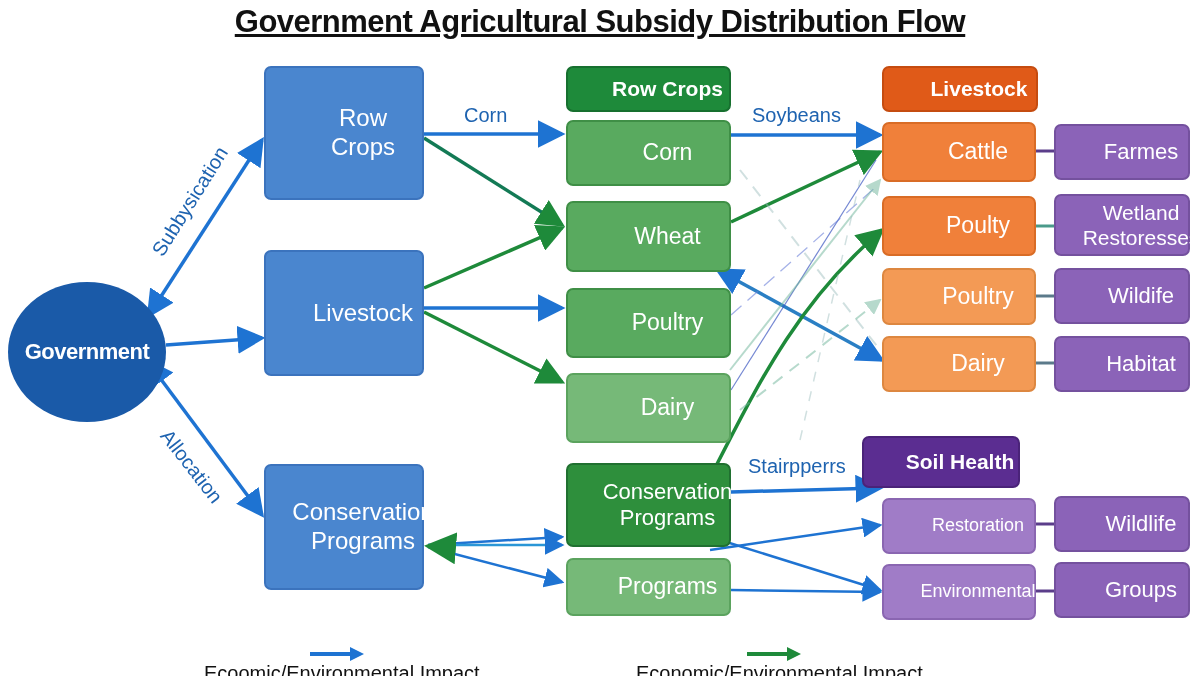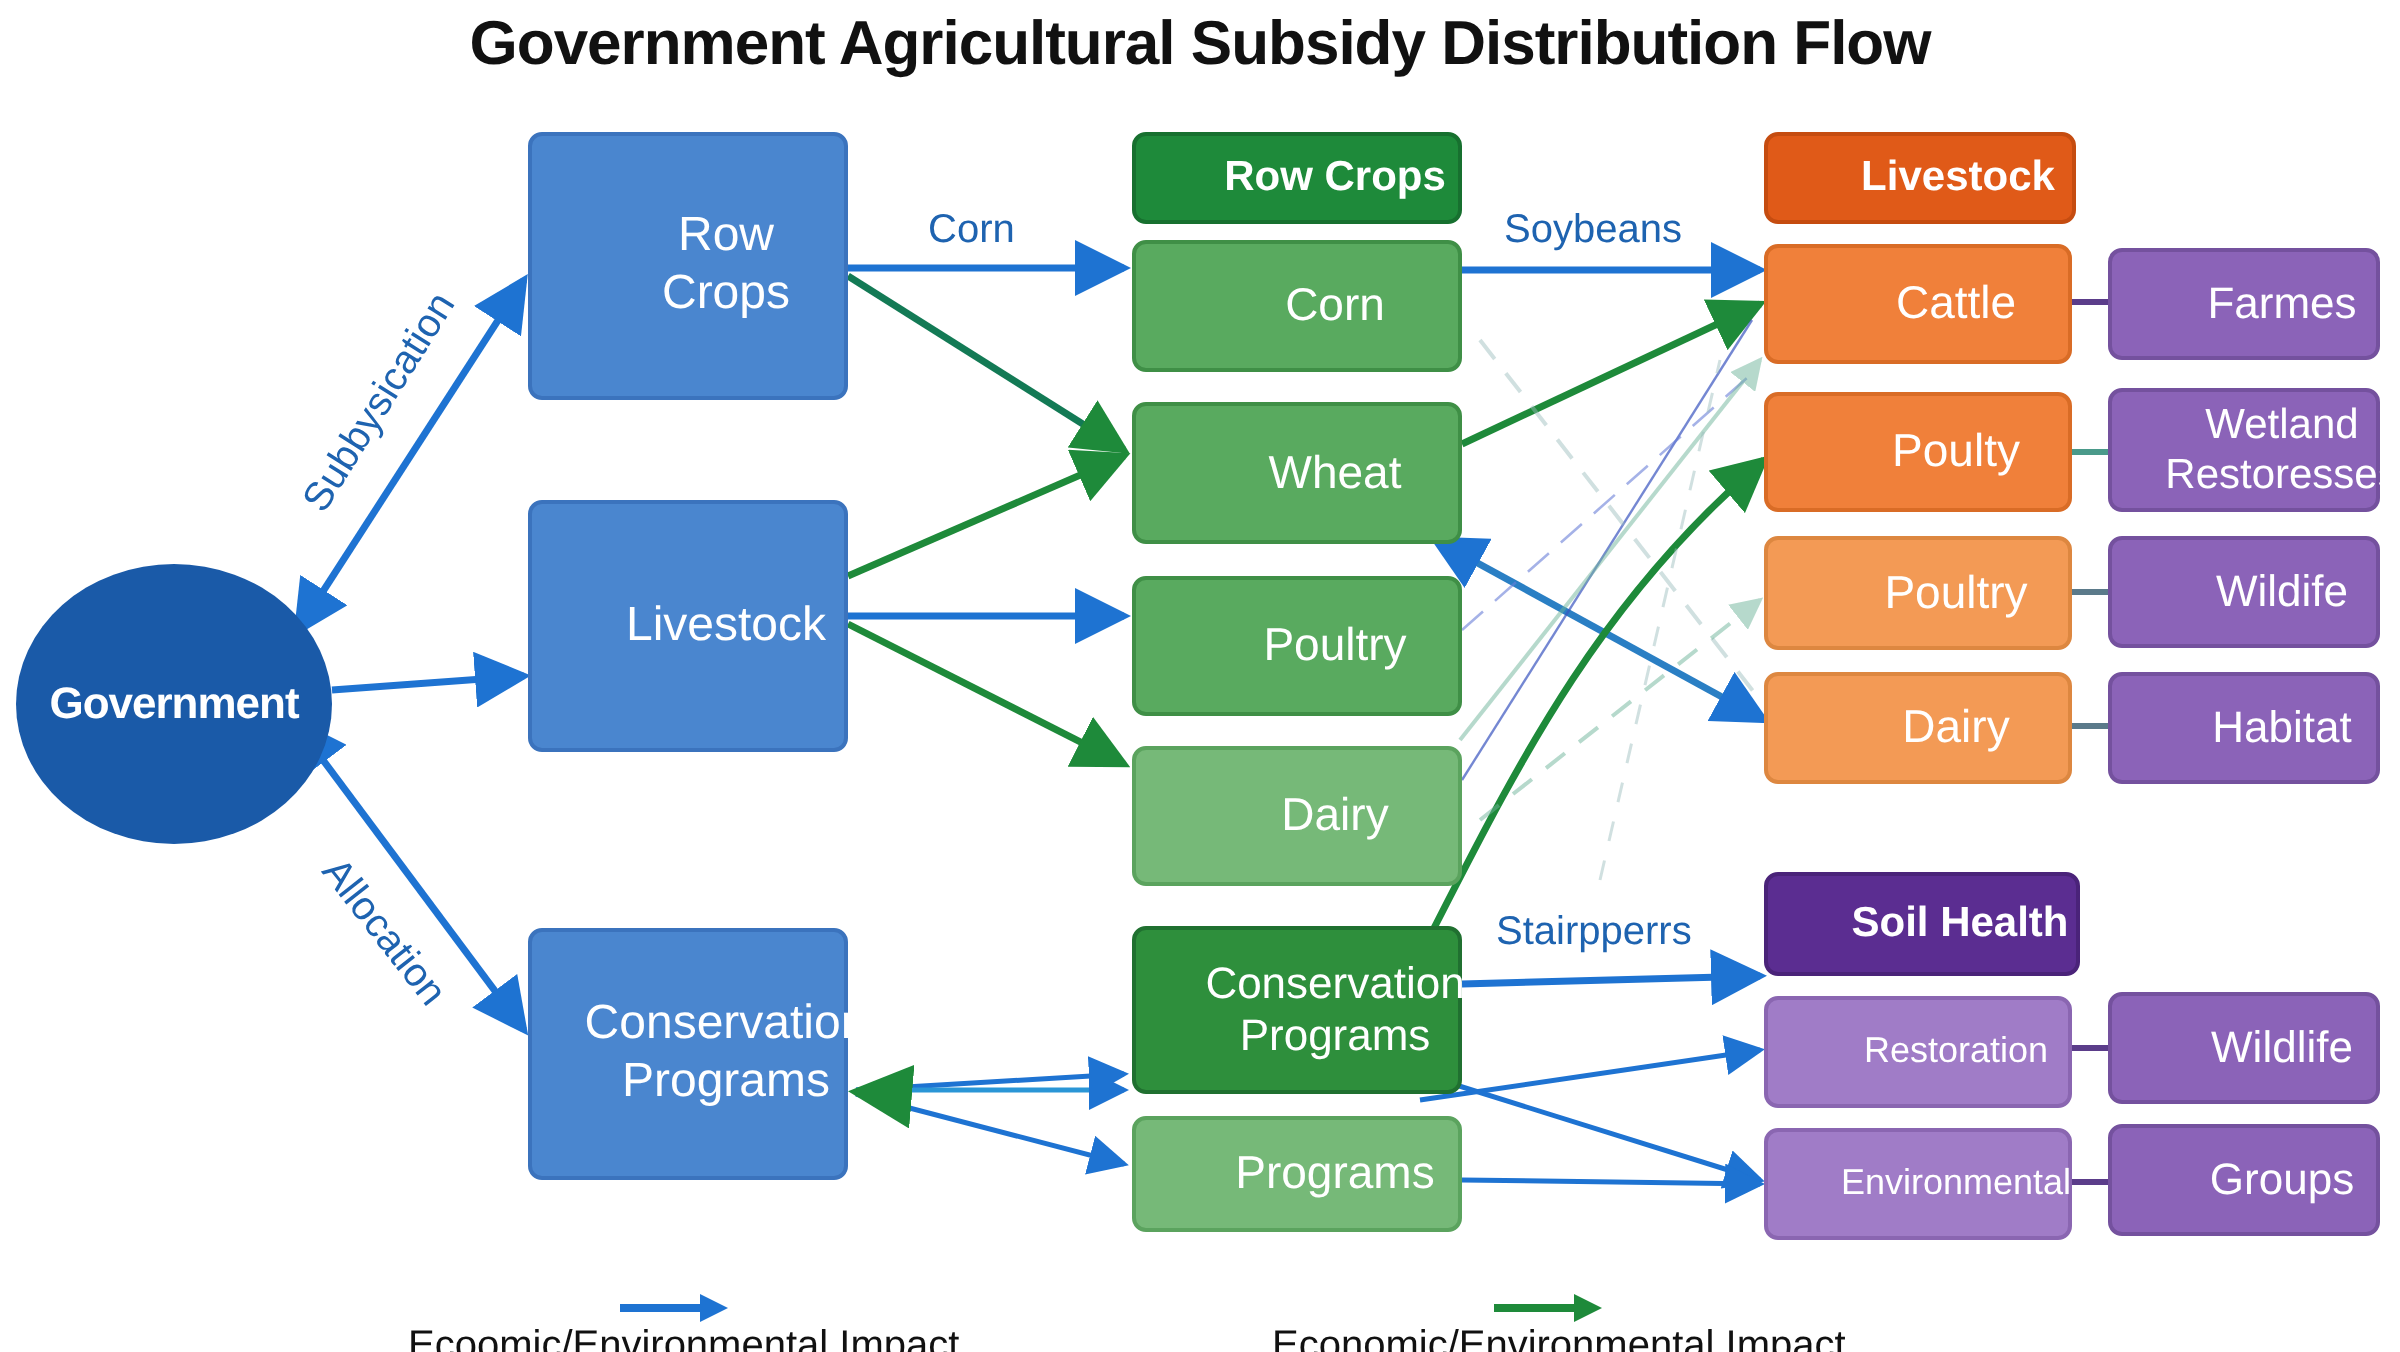--- a/index.html
+++ b/index.html
@@ -1,17 +1,17 @@
 <!DOCTYPE html>
 <html><head>
 <meta charset="utf-8">
 <style>
   html,body{margin:0;padding:0;background:#ffffff;}
   body{width:1200px;height:676px;position:relative;overflow:hidden;font-family:"Liberation Sans",sans-serif;}
-  .title{position:absolute;left:0;top:4px;width:1200px;text-align:center;font-size:31px;font-weight:bold;color:#111;letter-spacing:-0.5px;}
+  .title{position:absolute;left:0;top:4px;width:1200px;text-align:center;font-size:31px;font-weight:bold;color:#111;letter-spacing:-0.5px;text-decoration:underline;}
   svg.wires{position:absolute;left:0;top:0;width:1200px;height:676px;}
   .node{position:absolute;box-sizing:border-box;display:flex;align-items:center;justify-content:center;text-align:center;color:#fff;border-radius:7px;line-height:1.2;padding-left:38px;}
   .circle{position:absolute;left:8px;top:282px;width:158px;height:140px;border-radius:50%;background:#1a5aa8;color:#fff;font-weight:bold;font-size:22px;display:flex;align-items:center;justify-content:center;letter-spacing:-0.5px;}
   .blue{background:#4a86cf;border:2px solid #3b73bd;font-size:24px;}
   .g-head{background:#1e8a3a;border:2px solid #17702f;font-weight:bold;font-size:21px;}
   .g{background:#59aa5f;border:2px solid #3f8f46;font-size:23px;}
   .g-light{background:#76b978;border:2px solid #5ba35e;font-size:23px;}
   .g-dark{background:#2e8f3c;border:2px solid #207030;font-size:22px;}
   .o-head{background:#e05a18;border:2px solid #c54c10;font-weight:bold;font-size:21px;}
   .o{background:#f0803a;border:2px solid #d96c26;font-size:23px;}
@@ -133,21 +133,21 @@
 <div class="node o" style="left:882px;top:196px;width:154px;height:60px;">
     <span>Poulty</span>
   </div>
 <div class="node o-light" style="left:882px;top:268px;width:154px;height:57px;">
     <span>Poultry</span>
   </div>
 <div class="node o-light" style="left:882px;top:336px;width:154px;height:56px;">
     <span>Dairy</span>
   </div>
 
-<div class="node p-head" style="left:882px;top:436px;width:158px;height:52px;">
+<div class="node p-head" style="left:862px;top:436px;width:158px;height:52px;">
     <span>Soil Health</span>
   </div>
 <div class="node p-light" style="left:882px;top:498px;width:154px;height:56px;">
     <span>Restoration</span>
   </div>
 <div class="node p-light" style="left:882px;top:564px;width:154px;height:56px;">
     <span>Environmental</span>
   </div>
 
 <div class="node p" style="left:1054px;top:124px;width:136px;height:56px;">

